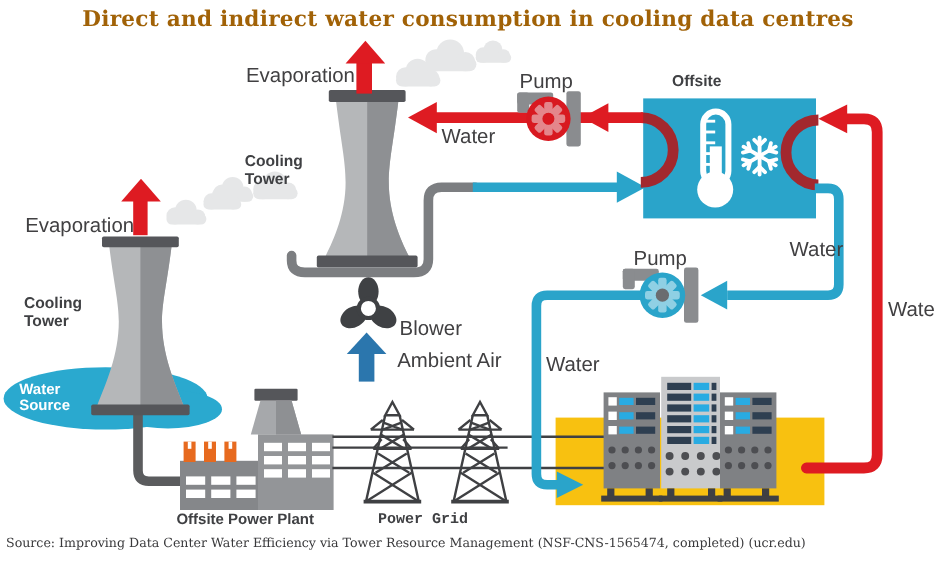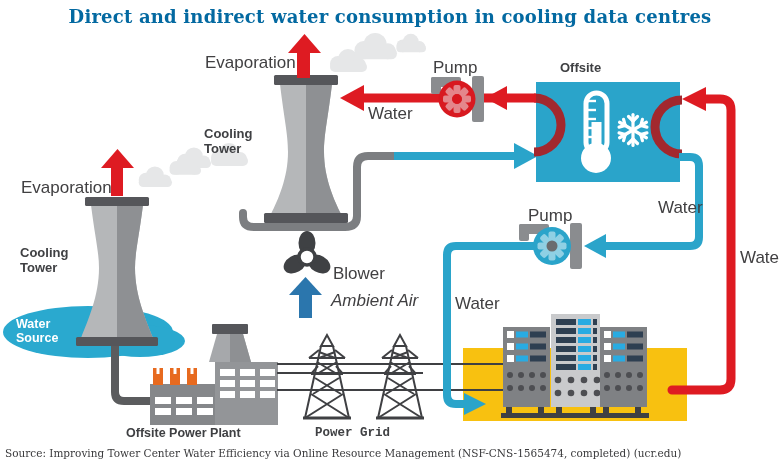--- a/index.html
+++ b/index.html
@@ -3,21 +3,21 @@
 <meta charset="utf-8">
 <style>
   html,body{margin:0;padding:0;background:#fff;}
   #canvas{position:relative;width:780px;height:470px;background:#ffffff;overflow:hidden;
           font-family:"Liberation Sans",sans-serif;}
   #art{position:absolute;left:0;top:0;}
   .label{position:absolute;color:#414042;font-size:17px;line-height:1.15;white-space:pre-line;}
   .label.bold{font-weight:bold;font-size:13px;color:#3F4043;}
   .label.center{text-align:left;}
   #title{position:absolute;left:0;top:6px;width:780px;text-align:center;
-         font-family:"DejaVu Serif",serif;font-size:18px;font-weight:600;color:#0369a1;letter-spacing:.2px;}
+         font-family:"DejaVu Serif",serif;font-size:18px;font-weight:600;color:#a16207;letter-spacing:.2px;}
   #source-note{position:absolute;left:5px;top:447px;width:760px;
          font-family:"DejaVu Serif",serif;font-size:10.5px;color:#3A3A3C;}
   #water-source-label{position:absolute;left:16px;top:317px;width:66px;
          color:#ffffff;font-weight:bold;font-size:12.5px;line-height:1.15;}
   #logo{position:absolute;left:698px;top:404px;width:80px;height:56px;}
   #logo-text{position:absolute;left:47px;top:12px;color:#E32226;font-weight:bold;
          font-size:11px;line-height:10.5px;letter-spacing:0;}
   #logo-ring{position:absolute;left:0;top:0;}
 </style>
 </head>
@@ -341,20 +341,20 @@
   <div class="label bold center" style="left:20px;top:246px;width:70px;">Cooling Tower</div>
   <div id="water-source-label">Water Source</div>
   <div class="label center" style="left:433px;top:58px;width:50px;">Pump</div>
   <div class="label bold center" style="left:560px;top:61px;width:95px;">Offsite</div>
   <div class="label center" style="left:368px;top:104px;width:48px;">Water</div>
   <div class="label center" style="left:528px;top:206px;width:50px;">Pump</div>
   <div class="label" style="left:658px;top:198px;">Water</div>
   <div class="label" style="left:740px;top:248px;">Water</div>
   <div class="label" style="left:455px;top:294px;">Water</div>
   <div class="label" style="left:333px;top:264px;">Blower</div>
-  <div class="label" style="left:331px;top:291px;font-style:italic;">Ambient Air</div>
-  <div class="label bold center" style="left:126px;top:426px;width:155px;font-size:12.5px;">Offsite Power Plant</div>
+  <div class="label" style="left:331px;top:291px;">Ambient Air</div>
+  <div class="label bold center" style="left:147px;top:426px;width:155px;font-size:12.5px;">Offsite Power Plant</div>
   <div class="label bold center" style="left:315px;top:426px;width:100px;font-size:12.5px;font-family:Liberation Mono, monospace;">Power Grid</div>
 
-  <div id="source-note">Source: Improving Tower Center Water Efficiency via Online Resource Management (NSF-CNS-1565474, completed) (ucr.edu)</div>
+  <div id="source-note">Source: Improving Data Center Water Efficiency via Tower Resource Management (NSF-CNS-1565474, completed) (ucr.edu)</div>
 
 
 </div>
 
 </body></html>

